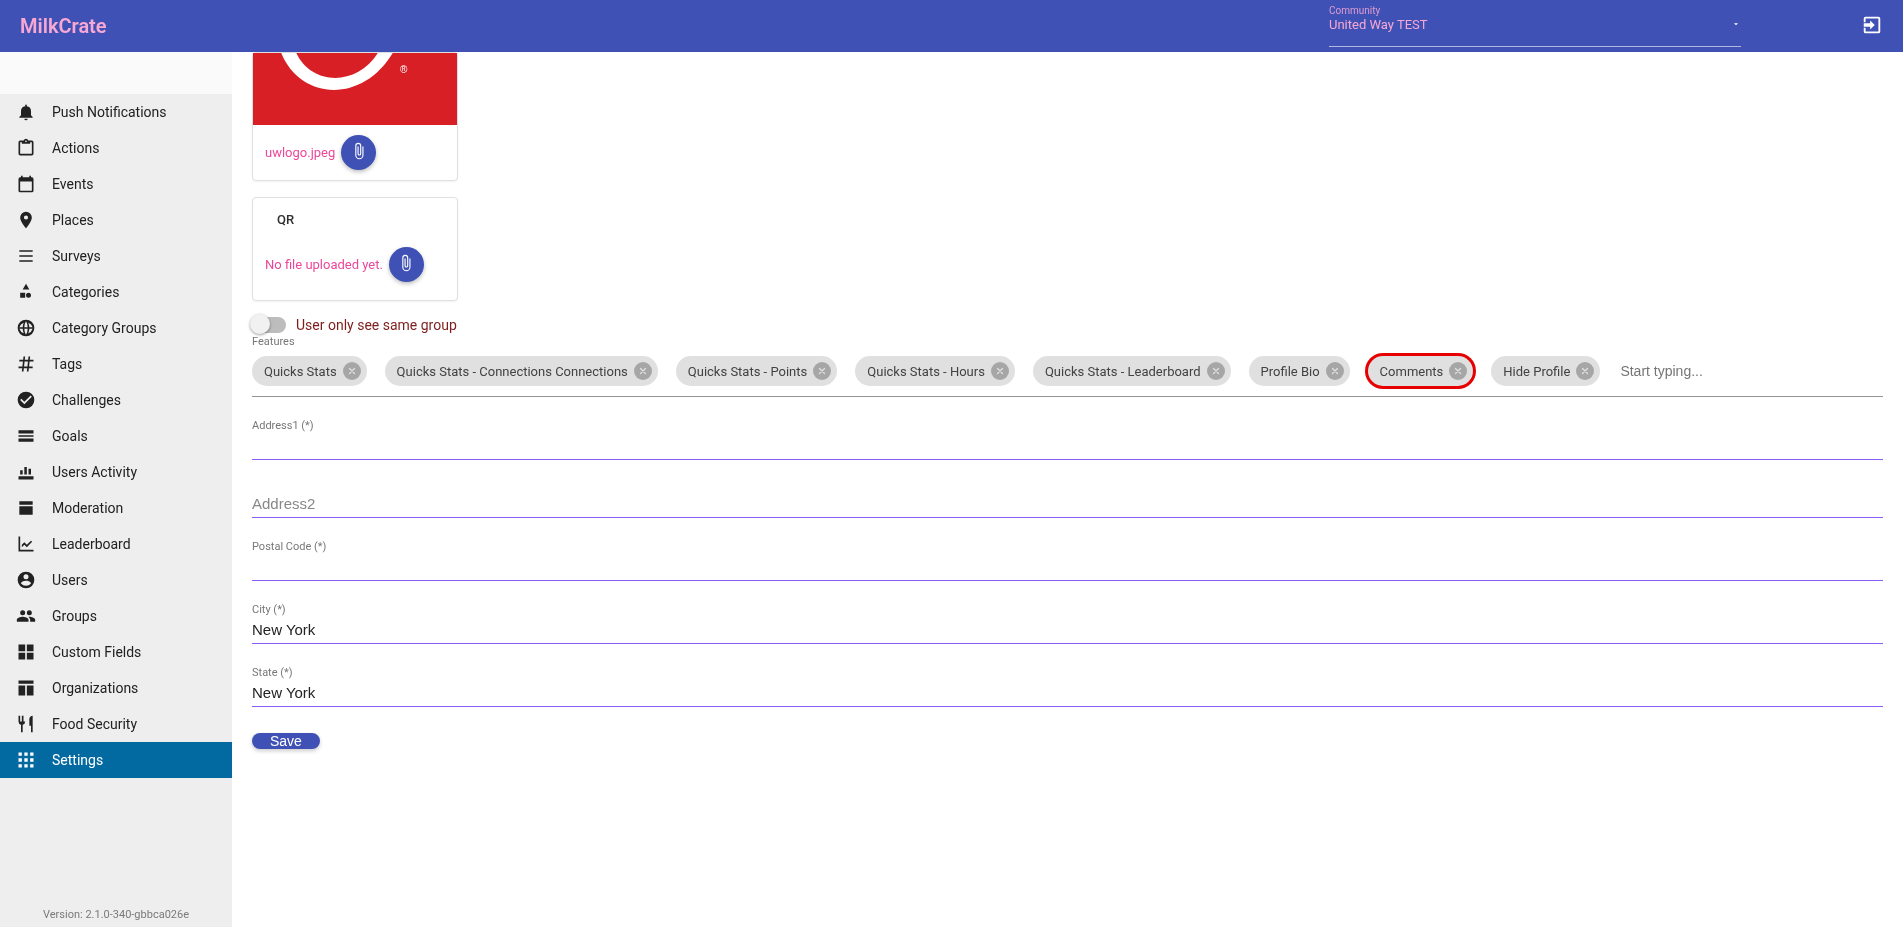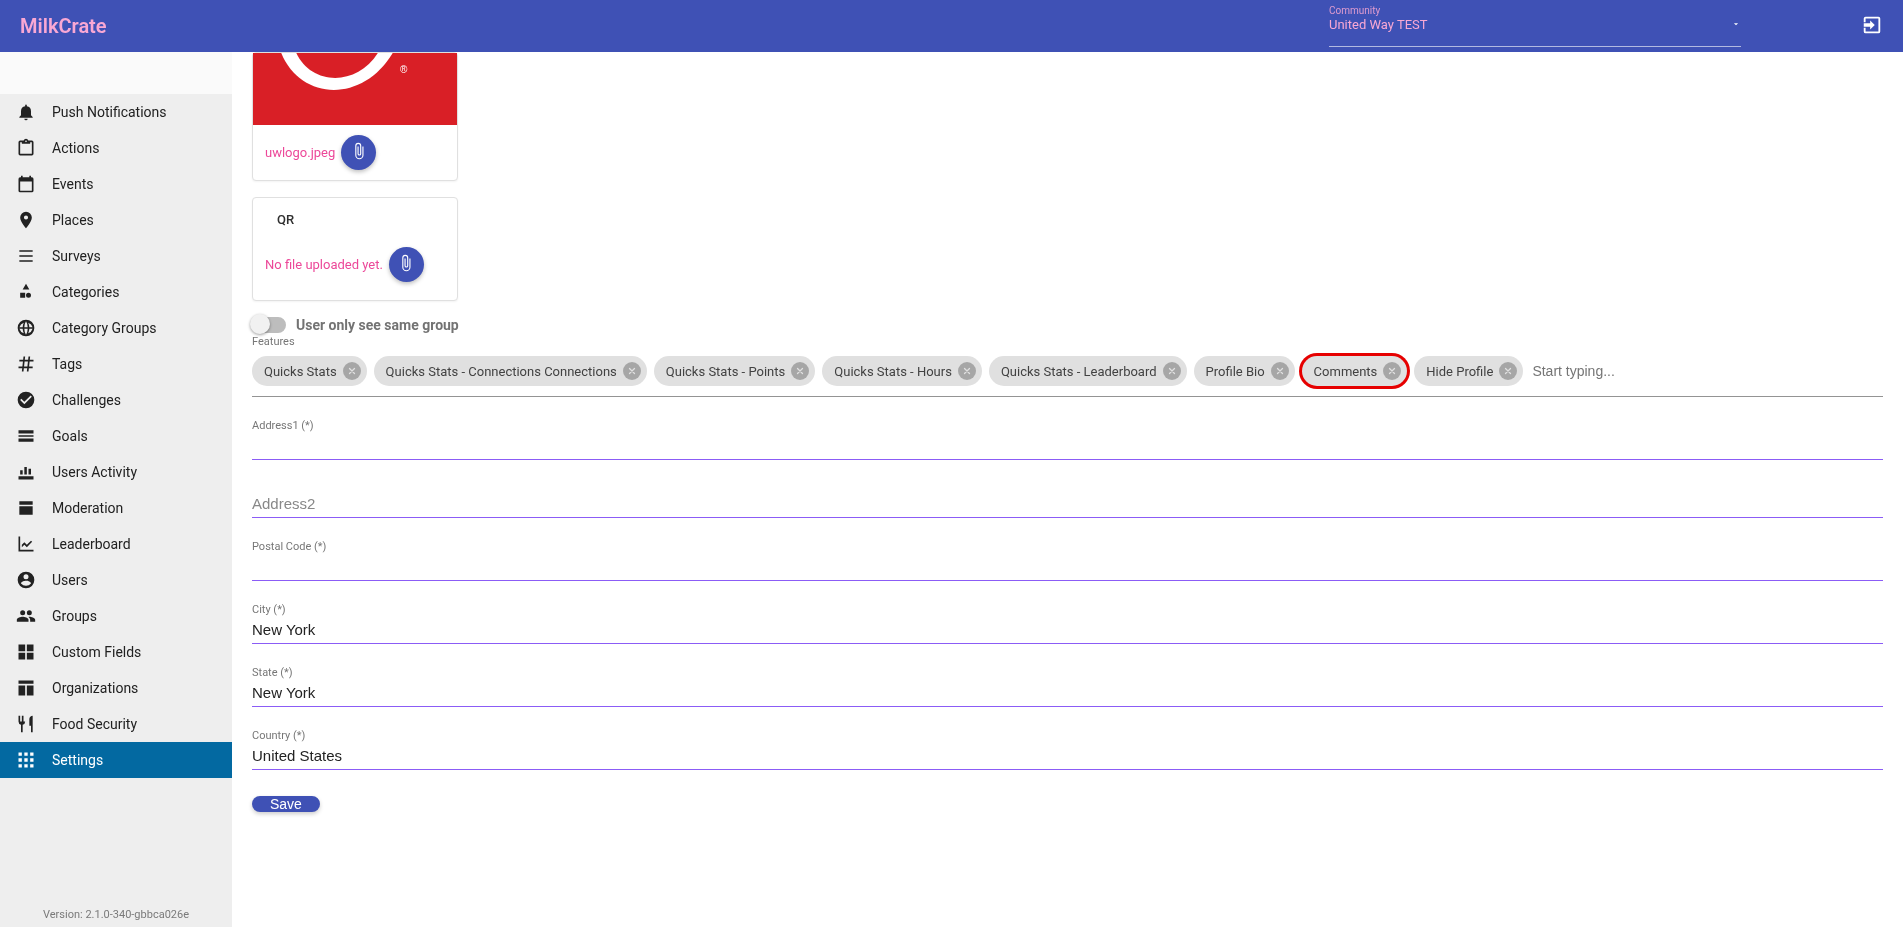--- a/index.html
+++ b/index.html
@@ -120,23 +120,23 @@
   .qr-card .file-row { padding:16px 12px 18px 12px; }
   .toggle-row { display:flex; align-items:center; gap:10px; margin: 6px 0 2px 0;}
   .toggle {
     width: 34px; height: 16px; border-radius: 10px; background: #bdbdbd;
     position: relative; cursor: pointer;
   }
   .toggle::after {
     content:''; position:absolute; left:-2px; top:-3px; width:20px; height:20px;
     border-radius:50%; background:#f1f1f1; box-shadow:0 1px 3px rgba(0,0,0,0.4);
   }
-  .toggle-label { font-size:14px; color:#737373;font-weight:bold; }
+  .toggle-label { font-size:14px; color:#7f1d1d; }
   .features-label { font-size:11px; color:#777; margin-top:2px; }
-  .chips { display:flex; flex-wrap:wrap; gap:7px; align-items:center; margin-top:8px; border-bottom:1px solid #949494; padding-bottom:10px; }
+  .chips { display:flex; flex-wrap:wrap; gap:18px; align-items:center; margin-top:8px; border-bottom:1px solid #949494; padding-bottom:10px; }
   .chip {
     display:flex; align-items:center; background:#e0e0e0; border-radius:16px;
     padding:0 6px 0 12px; height:30px; font-size:13px; color:#424242; gap:6px; cursor:default;
   }
   .chip .remove {
     width:18px; height:18px; border-radius:50%; background:#a6a6a6; display:flex;
     align-items:center; justify-content:center; cursor:pointer;
   }
   .chip .remove svg { fill:#e0e0e0; width:10px; height:10px; }
   .chip.highlight { box-shadow: 0 0 0 3px #e60000; border-radius:16px; }
@@ -473,20 +473,16 @@
   <div class="field">
     <span class="flabel">City (*)</span>
     <input value="New York" style="">
   </div>
 
   <div class="field">
     <span class="flabel">State (*)</span>
     <input value="New York" style="">
   </div>
 
-  <div class="field">
-    <span class="flabel">Country (*)</span>
-    <input value="United States" style="">
-  </div>
 
   <button class="save-btn">Save</button>
 
 </div>
 
 </body></html>

